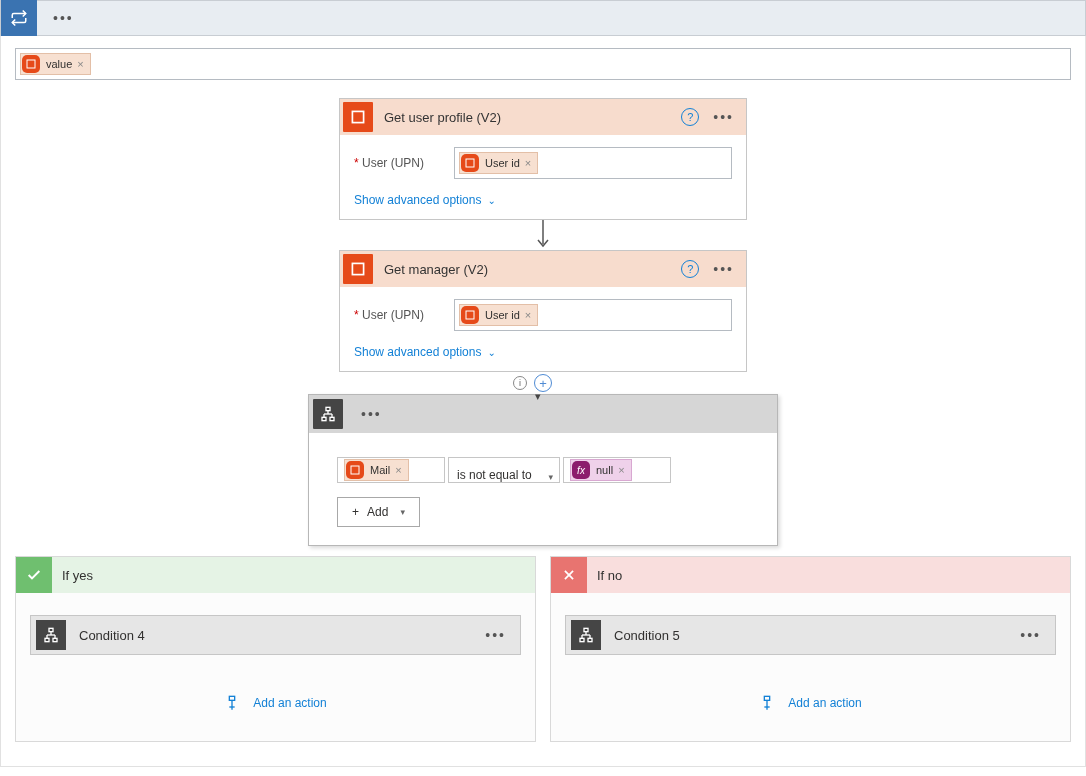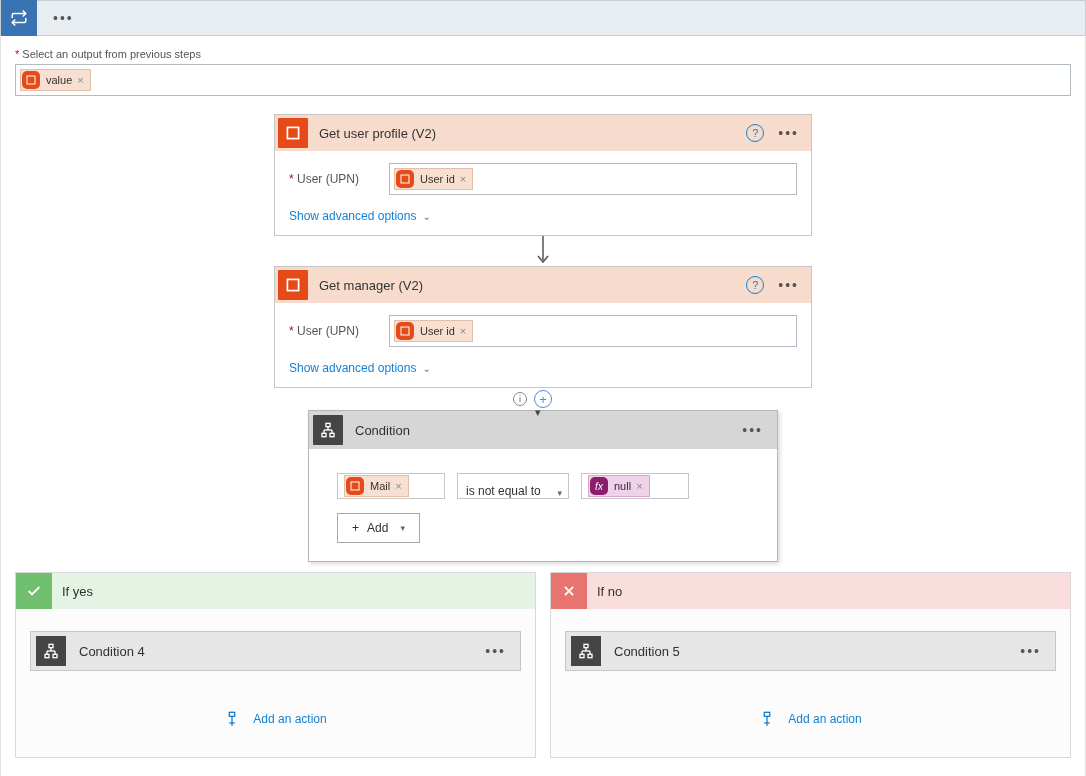--- a/index.html
+++ b/index.html
@@ -18,21 +18,21 @@
 
 .pillbox { border: 1px solid #b5bbc2; background: #fff; padding: 4px; border-radius: 0; }
 .token { display: inline-flex; align-items: center; border: 1px solid #e3bfa7; background: #f7e0d1; padding: 1px 6px 1px 1px; font-size: 11px; }
 .token .ticon { width: 18px; height: 18px; background: #e64a19; margin-right: 6px; display: flex; align-items: center; justify-content: center; color: #fff; font-size: 10px; border-radius: 5px; }
 .token .tx { margin-left: 5px; color: #888; cursor: pointer; }
 .token.fx { background: #efd1ea; border-color: #d8a8d1; }
 .token.fx .ticon { background: #8c1d6d; font-style: italic; }
 
 .center { display: flex; flex-direction: column; align-items: center; }
 
-.card { width: 538px; border: 1px solid #c6c6c6; background: #fff; margin-top: 6px; }
+.card { width: 408px; border: 1px solid #c6c6c6; background: #fff; margin-top: 6px; }
 .chdr { display: flex; align-items: center; height: 36px; background: #f7dccd; }
 .chdr .cibox { width: 30px; height: 30px; margin: 3px; background: #e64a19; display: flex; align-items: center; justify-content: center; color: #fff; font-weight: bold; border-radius: 1px; }
 .chdr .cttl { flex: 1; padding-left: 8px; font-size: 13px; color: #333; }
 .chdr .help { width: 18px; height: 18px; border: 1px solid #1381d6; border-radius: 50%; color: #1381d6; font-size: 11px; display: flex; align-items: center; justify-content: center; margin-right: 10px; cursor: pointer; }
 .chdr .cdots { padding: 0 12px 0 4px; color: #555; cursor: pointer; font-size: 14px; letter-spacing: 2px; }
 
 .cbody { padding: 12px 14px; }
 .row { display: flex; align-items: center; margin-bottom: 10px; }
 .row .lab { width: 100px; font-size: 12px; color: #555; }
 .row .lab .ast { color: #c00; }
@@ -48,21 +48,21 @@
 .plusrow .plus { width: 18px; height: 18px; border: 1px solid #4f8bd4; border-radius: 50%; color: #4f8bd4; font-size: 13px; display: flex; align-items: center; justify-content: center; cursor: pointer; background: #fff; }
 .plusrow .tail { position: absolute; left: 50%; top: 18px; transform: translateX(-8px); color: #444; font-size: 11px; }
 
 .condcard { width: 470px; border: 1px solid #b7b7b7; box-shadow: 2px 2px 4px rgba(0,0,0,0.15); background: #fff; }
 .condhdr { display: flex; align-items: center; height: 38px; background: #d6d6d6; }
 .condhdr .cibox2 { width: 30px; height: 30px; margin: 4px; background: #454545; display: flex; align-items: center; justify-content: center; color: #fff; border-radius: 1px; }
 .condhdr .cttl { flex: 1; padding-left: 8px; font-size: 13px; }
 .condhdr .cdots { padding: 0 14px; color: #555; cursor: pointer; font-size: 14px; letter-spacing: 2px; }
 
 .condbody { padding: 24px 28px 18px; }
-.condrow { display: flex; gap: 12px; align-items: center; }
+.condrow { display: flex; gap: 3px; align-items: center; }
 .cslot { border: 1px solid #c6c6c6; padding: 3px 6px; min-width: 108px; height: 26px; display: flex; align-items: center; }
 .opsel { border: 1px solid #c6c6c6; height: 26px; padding: 4px 24px 0 8px; font-size: 12px; display: flex; align-items: flex-end; position: relative; min-width: 112px; cursor: pointer; }
 .opsel .dd { position: absolute; right: 6px; font-size: 9px; color: #666; }
 .addbtn { margin-top: 14px; border: 1px solid #a8a8a8; background: #fff; height: 30px; padding: 0 14px; font-size: 12px; display: inline-flex; align-items: center; gap: 8px; cursor: pointer; }
 .addbtn .dd { font-size: 9px; color: #666; margin-left: 4px; }
 
 .branches { display: flex; gap: 14px; margin-top: 10px; }
 .branch { flex: 1; border: 1px solid #d9d9d9; background: #fcfcfc; padding-bottom: 30px; }
 .bhdr { display: flex; align-items: center; height: 36px; }
 .bhdr.yes { background: #e5f3e5; }
@@ -92,21 +92,20 @@
         <path d="M3 12V8a2 2 0 0 1 2-2h16"></path>
         <polyline points="7 22 3 18 7 14"></polyline>
         <path d="M21 12v4a2 2 0 0 1-2 2H3"></path>
       </svg>
   </div>
   <div class="dots">•••</div>
 </div>
 
 <div class="wrap">
 
-  <div class="fldlbl"><span class="ast">*</span> <span>Select an output from previous steps</span></div>
   <div class="pillbox">
     <span class="token">
       <span class="ticon">
           <svg width="10" height="10" viewBox="0 0 10 10">
             <rect x="1" y="1" width="8" height="8" fill="none" stroke="#fff"></rect>
           </svg>
         </span>
       <span>value</span>
       <span class="tx">×</span>
     </span>
@@ -203,21 +202,20 @@
           <svg width="16" height="16" viewBox="0 0 24 24" fill="none" stroke="#fff" stroke-width="2">
               <rect x="9" y="2" width="6" height="5"></rect>
               <rect x="3" y="17" width="6" height="5"></rect>
               <rect x="15" y="17" width="6" height="5"></rect>
               <line x1="12" y1="7" x2="12" y2="12"></line>
               <line x1="6" y1="17" x2="6" y2="12"></line>
               <line x1="18" y1="17" x2="18" y2="12"></line>
               <line x1="6" y1="12" x2="18" y2="12"></line>
             </svg>
         </div>
-        <div class="cttl">Condition</div>
         <div class="cdots">•••</div>
       </div>
       <div class="condbody">
         <div class="condrow">
           <div class="cslot">
             <span class="token">
               <span class="ticon">
                   <svg width="10" height="10" viewBox="0 0 10 10">
                     <rect x="1" y="1" width="8" height="8" fill="none" stroke="#fff"></rect>
                   </svg>

